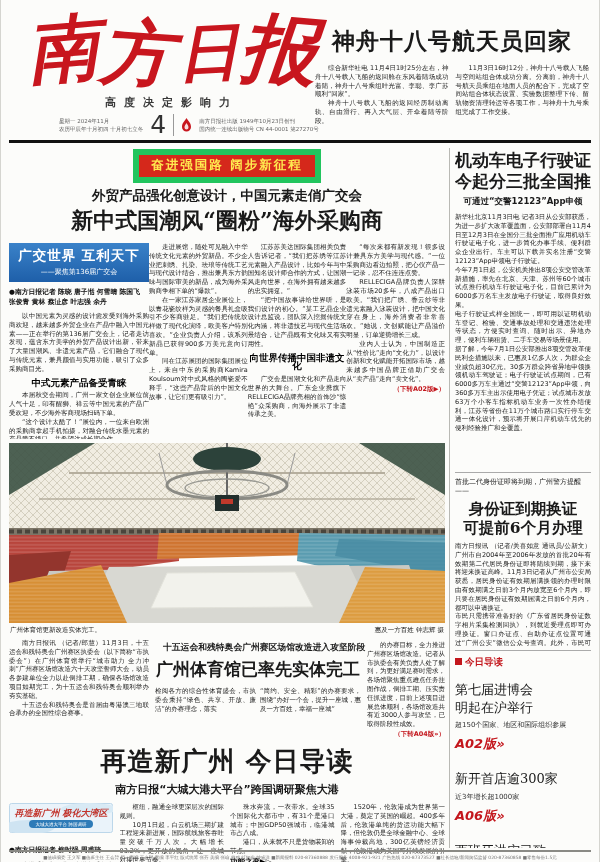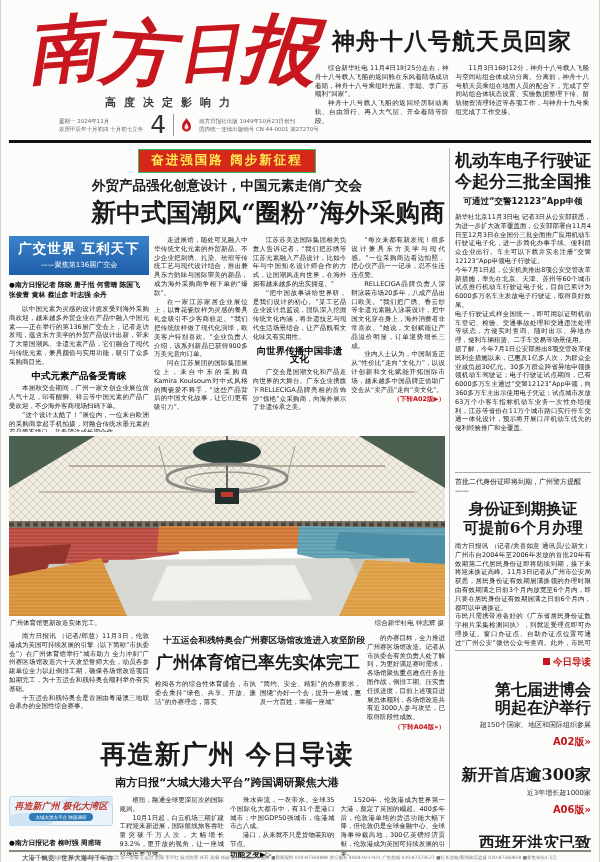--- a/index.html
+++ b/index.html
@@ -34,31 +34,31 @@
 
   .rule-top { position:absolute; top:140px; left:8px; right:8px; height:2.5px; background:#111; }
 
   
   .mainarea { position:absolute; top:146px; left:8px; right:8px; bottom:14px; display:flex; }
   .left-main { width:436px; flex:none; }
   .v-div { width:1px; background:#b9b9b4; margin:2px 3px 0 4px; flex:none; }
   .right-rail { flex:1; overflow:hidden; }
 
   .banner-row { text-align:center; margin:3px 0 2px; }
-  .banner { display:inline-block; background:#d5281b; color:#ffe94f; border:1px solid #22c55e;
+  .banner { display:inline-block; background:#d5281b; color:#ffe94f; border:6px solid #22c55e;
             padding:2px 12px 3px; font-size:12.5px; font-weight:bold; letter-spacing:2px; }
   .main-sub { text-align:center; font-size:13.5px; font-weight:bold; margin:4px 0 1px; white-space:nowrap; }
-  .main-head { text-align:right; font-size:25px; font-weight:900; white-space:nowrap;
+  .main-head { text-align:center; font-size:22px; font-weight:900; white-space:nowrap;
                font-family:"DejaVu Serif","Liberation Serif",serif; margin:0 0 7px; }
 
   .bodytext { font-size:6.5px; line-height:8.8px; text-align:justify; color:#222; }
   .bodytext .p { text-indent:2em; }
   .jump { color:#c3161c; font-weight:bold; text-align:right; font-size:6.5px; margin-top:1px; }
 
-  .article-row { display:flex; gap:5px; height:196px; overflow:hidden; }
+  .article-row { display:flex; height:196px; overflow:hidden; }
   .side-col { width:140px; flex:none; }
   .txt-col { flex:1; overflow:hidden; }
   .focus-box { background:linear-gradient(180deg,#3a82c9,#1e5fa9); color:#fff; text-align:center;
                padding:4px 0 5px; }
   .focus-line1 { font-size:13.5px; font-weight:bold; letter-spacing:1px; }
   .focus-line2 { font-size:7px; margin-top:2px; }
   .byline { font-size:6.8px; font-weight:bold; line-height:9.5px; margin:6px 0 5px; color:#111; }
   .colhead { text-align:center; font-weight:bold; font-size:9.5px; margin:5px 0 4px; color:#000;
              font-family:"DejaVu Serif","Liberation Serif",serif; }
 
@@ -93,28 +93,28 @@
               font-family:"DejaVu Serif","Liberation Serif",serif; }
   .rr-sub1 { text-align:center; font-size:8.5px; font-weight:bold; margin:4px 0 5px; }
   .rr-body { font-size:6.5px; line-height:8.8px; text-align:justify; }
   .rr-art1 { height:318px; overflow:hidden; }
   .rr-hr { border:0; border-top:1px solid #aaa; margin:4px 0 5px; }
   .rr-kicker { font-size:7px; line-height:9px; margin-bottom:3px; }
   .rr-head2 { text-align:center; font-size:15.5px; font-weight:900; line-height:19px; margin-bottom:5px;
               font-family:"DejaVu Serif","Liberation Serif",serif; }
   .rr-art2 { height:168px; overflow:hidden; }
 
-  .digest { text-align:right; }
+  .digest { text-align:left; }
   .digest-header { color:#c3161c; font-weight:bold; font-size:9.5px; margin:5px 0 12px; }
   .digest-header .sq { display:inline-block; width:7px; height:7px; background:#c3161c; margin-right:3px; }
   .digest-item { margin-bottom:17px; }
-  .digest-head { font-size:16px; font-weight:700; line-height:17.5px;
+  .digest-head { font-size:13px; font-weight:400; line-height:17.5px;
                  font-family:"DejaVu Serif","Liberation Serif",serif; }
   .digest-sub { font-size:7px; color:#333; margin:4px 0 5px; }
-  .digest-page { color:#c3161c; font-weight:bold; font-size:10px; }
+  .digest-page { color:#c3161c; font-weight:bold; font-size:13px;font-style:italic; }
 
   .imprint { position:absolute; bottom:2px; left:8px; right:8px; border-top:2.5px solid #8a8a85;
              padding-top:3px; font-size:4.5px; color:#777; text-align:center; white-space:nowrap; overflow:hidden; }
 </style>
 </head>
 <body>
 
 <div class="page">
 
   <div class="masthead">
@@ -234,26 +234,26 @@
           <path d="M158,42 L150,10 M278,42 L286,10" stroke="#999" stroke-width="1"></path>
           <ellipse cx="218" cy="16" rx="34" ry="12" fill="#2c423a"></ellipse>
           <ellipse cx="218" cy="42" rx="60" ry="14" fill="none" stroke="#8a8a84" stroke-width="3"></ellipse>
           <ellipse cx="218" cy="45" rx="42" ry="9" fill="none" stroke="#9a9a94" stroke-width="1.5"></ellipse>
           <rect x="206" y="52" width="24" height="16" fill="#222e2c"></rect>
           <rect x="212" y="56" width="12" height="5" fill="#c0392b"></rect>
         </svg>
       </div>
       <div class="caption-row">
         <span>广州体育馆更新改造实体完工。</span>
-        <span>综合新华社电 钟志辉 摄</span>
+        <span>惠及一方百姓 钟志辉 摄</span>
       </div>
 
       <div class="stadium-row">
         <div class="stad-left bodytext">
-          <div class="p">南方日报讯 （记者/郎慧）11月3日，伦敦港成为英国可持续发展的引擎（以下简称“市执委会”）在广州体育馆举行“城市助力 全力冲刺”广州赛区场馆改造六十天攻坚誓师大会，动员各参建单位全力以赴倒排工期，确保各场馆改造项目如期完工，为十五运会和残特奥会顺利举办夯实基础。</div>
+          <div class="p">南方日报讯 （记者/郎慧）11月3日，十五运会和残特奥会广州赛区执委会（以下简称“市执委会”）在广州体育馆举行“城市助力 全力冲刺”广州赛区场馆改造六十天攻坚誓师大会，动员各参建单位全力以赴倒排工期，确保各场馆改造项目如期完工，为十五运会和残特奥会顺利举办夯实基础。</div>
           <div class="p">十五运会和残特奥会是首届由粤港澳三地联合承办的全国性综合赛事。</div>
         </div>
         <div class="stad-center">
           <div class="stad-kicker">十五运会和残特奥会广州赛区场馆改造进入攻坚阶段</div>
           <div class="stad-head">广州体育馆已率先实体完工</div>
           <div class="stad-deck bodytext">
             <div>检阅各方的综合性体育盛会，市执委会秉持“绿色、共享、开放、廉洁”的办赛理念，落实</div>
             <div>“简约、安全、精彩”的办赛要求，围绕“办好一个会，提升一座城，惠及一方百姓，幸福一座城”</div>
           </div>
         </div>

